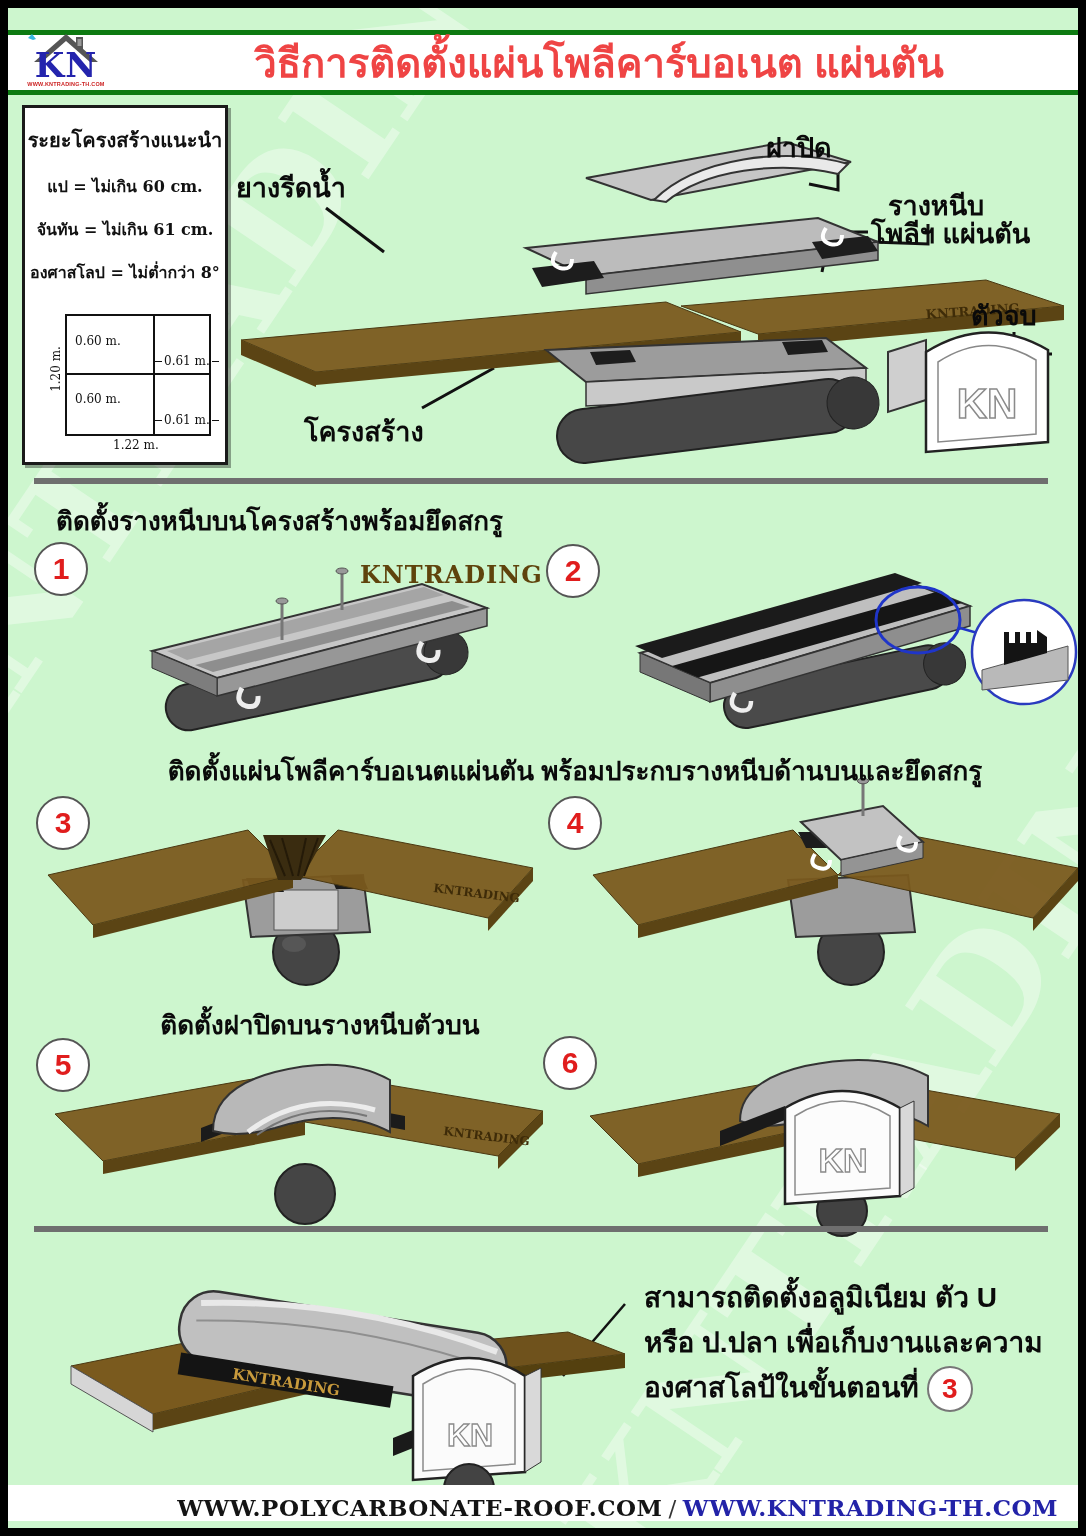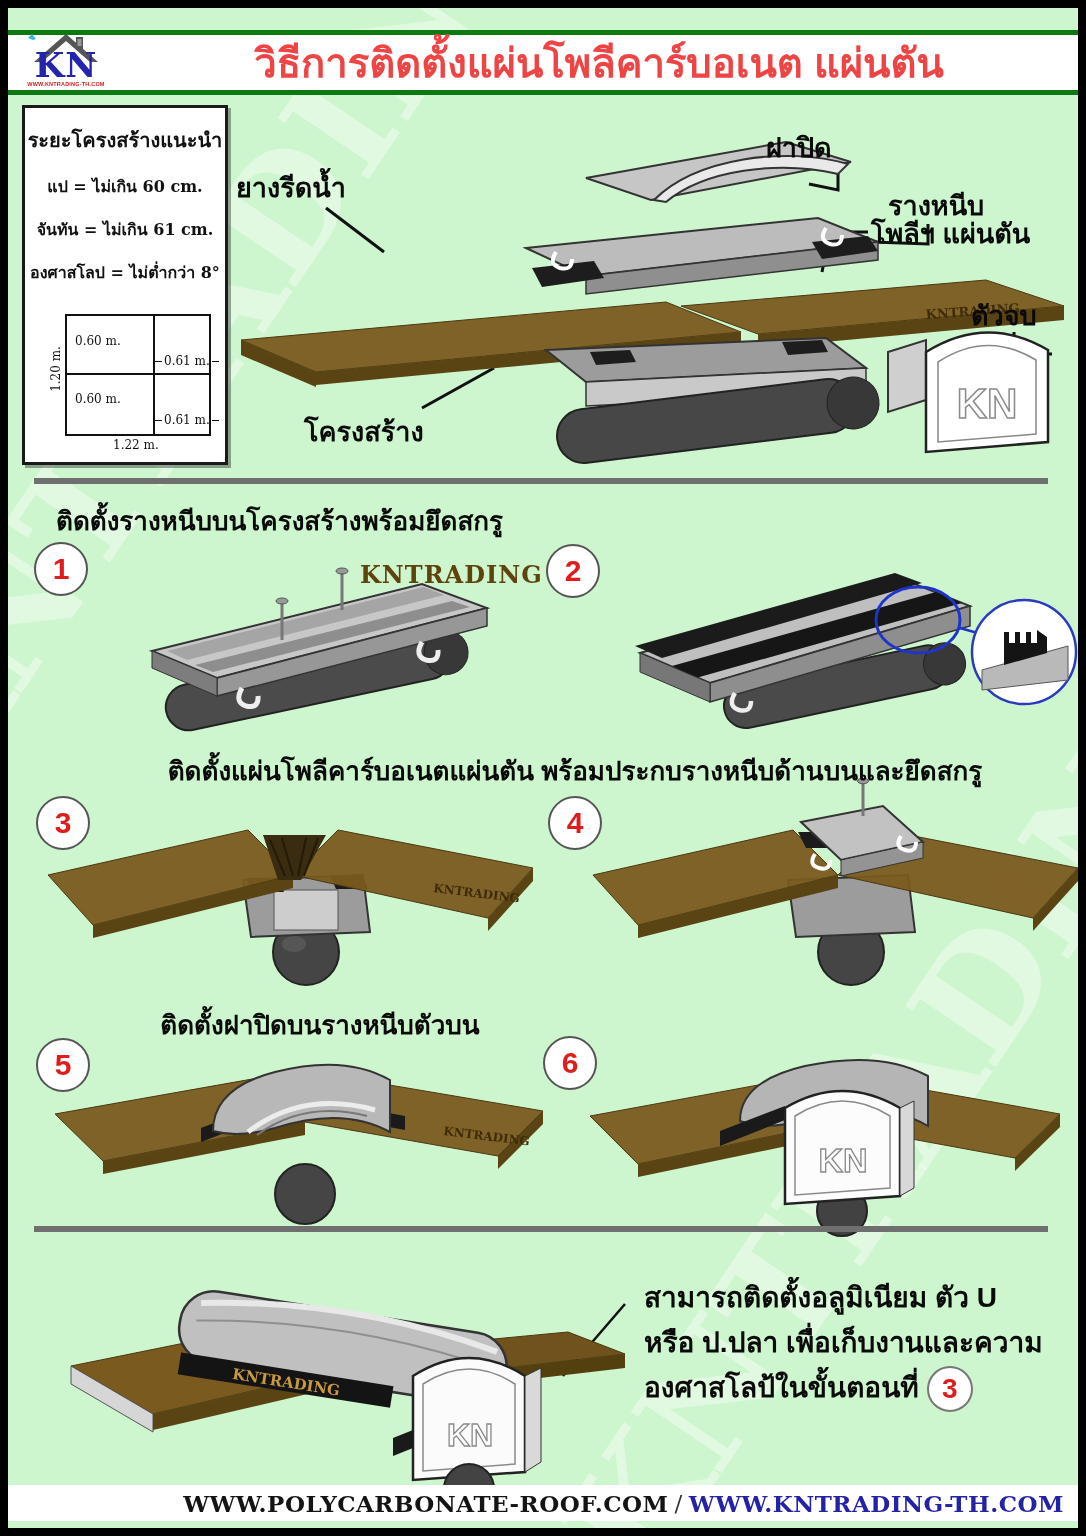--- a/index.html
+++ b/index.html
@@ -26,21 +26,21 @@
   .wl{display:flex;align-items:center;gap:2px;}
   .wl::before,.wl::after{content:"";width:7px;height:1px;background:#111;}
   
   .dlabel{position:absolute;font-size:27px;font-weight:bold;color:#0a0a0a;white-space:nowrap;z-index:3;}
   .divider{position:absolute;left:26px;width:1014px;height:6px;background:#6f6f6f;z-index:2;}
   .stept{position:absolute;font-size:26px;font-weight:bold;color:#0a0a0a;z-index:3;white-space:nowrap;margin-left:32px;}
   .circle{position:absolute;width:54px;height:54px;border-radius:50%;background:#fff;border:2.5px solid #555;display:flex;align-items:center;justify-content:center;font-size:30px;font-weight:bold;color:#e01d1d;z-index:4;box-sizing:border-box;}
   .kwm{position:absolute;font-family:"DejaVu Serif",serif;font-weight:bold;font-size:24px;color:#5f430c;letter-spacing:1px;z-index:3;}
   .note{position:absolute;left:636px;top:1268px;width:436px;font-size:28px;font-weight:bold;color:#0a0a0a;line-height:1.6;z-index:3;}
   .note .nc{display:inline-flex;width:46px;height:46px;border-radius:50%;background:#fff;border:2.5px solid #777;align-items:center;justify-content:center;color:#e01d1d;font-size:28px;vertical-align:middle;margin-left:8px;box-sizing:border-box;}
-  .footer{position:absolute;left:0;right:0;top:1477px;height:36px;background:#fff;z-index:3;display:flex;align-items:center;justify-content:flex-end;padding-right:14px;box-sizing:border-box;font-family:"DejaVu Serif",serif;font-size:23px;font-weight:bold;letter-spacing:.5px;}
+  .footer{position:absolute;left:0;right:0;top:1477px;height:36px;background:#fff;z-index:3;display:flex;align-items:flex-end;justify-content:flex-end;padding-right:20px;box-sizing:border-box;font-family:"DejaVu Serif",serif;font-size:23px;font-weight:bold;letter-spacing:.5px;}
   .footer .u1{color:#141414;}
   .footer .sep{color:#333;margin:0 6px;font-weight:normal;}
   .footer .u2{color:#2323a8;}
   svg{display:block;}
   .illus{position:absolute;z-index:2;}
 </style>
 </head>
 <body>
 
 <div class="page">

